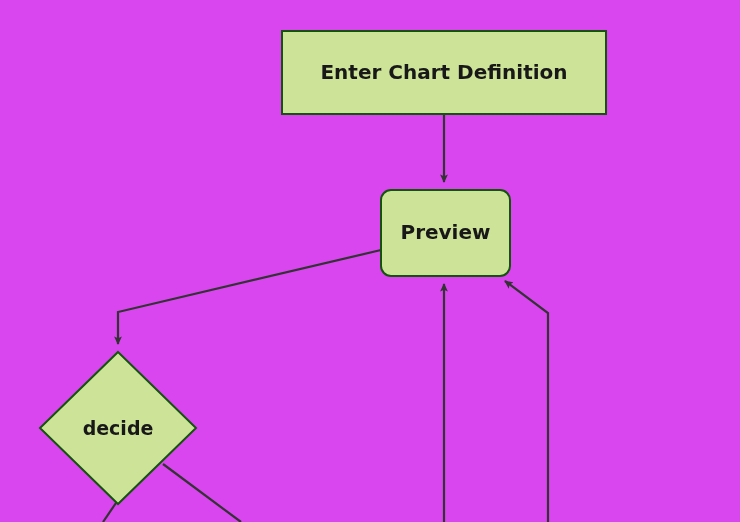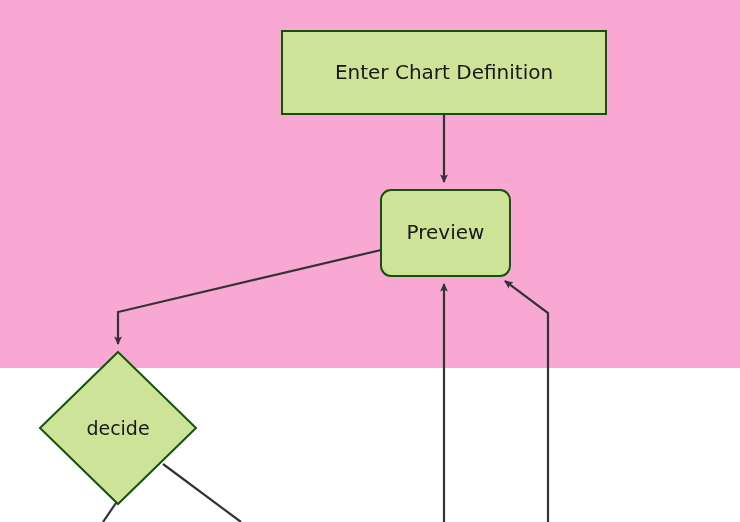--- a/index.html
+++ b/index.html
@@ -10,22 +10,23 @@
   }
   body {
     width: 740px;
     height: 522px;
     overflow: hidden;
     font-family: "DejaVu Sans", "Liberation Sans", sans-serif;
   }
   #diagram-root {
     position: relative;
     width: 740px;
-    height: 368px;
-    background: #f9a8d4;
+    height: 522px;
+    background: #d946ef;
+    font-weight: bold;
   }
   #diagram-svg {
     position: absolute;
     top: 0;
     left: 0;
     width: 740px;
     height: 522px;
     display: block;
   }
   .node-shape {

